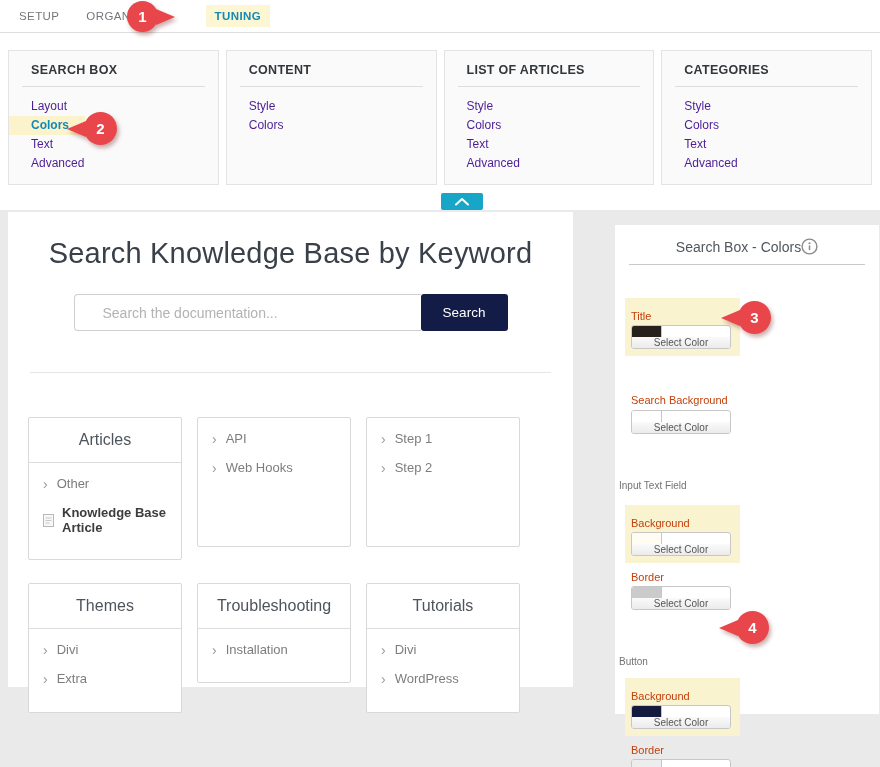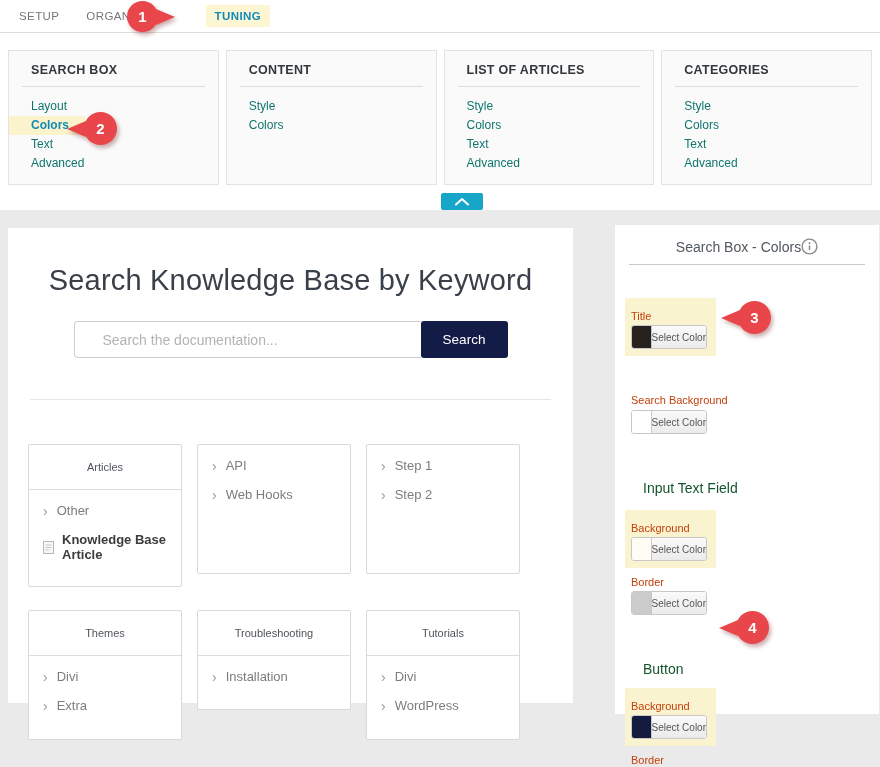--- a/index.html
+++ b/index.html
@@ -14,71 +14,71 @@
   .tabbar { display: flex; align-items: center; height: 33px; border-bottom: 1px solid #dedede; padding-left: 13px; }
   .tab { font-size: 11.5px; letter-spacing: .4px; color: #72777c; cursor: pointer; margin-right: 15px; padding: 5px 6px; }
   .tab.organize { margin-right: 0; }
   .tab.active { background: #fdf6d3; color: #118ab8; font-weight: bold; margin-left: 50px; padding: 5px 9px; }
 
   
   .panels { position: absolute; left: 8px; top: 50px; width: 864px; display: flex; gap: 7px; }
   .panel { flex: 1 1 0; height: 135px; background: #fafafa; border: 1px solid #e3e3e3; padding-top: 12px; }
   .panel-title { font-size: 12.5px; font-weight: bold; letter-spacing: .3px; color: #32373c; padding: 0 14px 0 22px; }
   .panel-divider { border: none; border-top: 1px solid #ddd; margin: 9px 13px 10px 13px; }
-  .panel-item { font-size: 12px; color: #0f766e; padding: 0 12px 0 22px; line-height: 19px; cursor: pointer; }
+  .panel-item { font-size: 12px; color: #4c1d95; padding: 0 12px 0 22px; line-height: 19px; cursor: pointer; }
   .panel-item.active { color: #118ab8; font-weight: bold; background: #fbf3cb; width: fit-content; padding-right: 16px; }
 
   
   .collapse-btn { position: absolute; left: 441px; top: 193px; width: 42px; height: 17px; background: #17a5c8; border: none; border-radius: 2px; display: flex; align-items: center; justify-content: center; cursor: pointer; }
 
   
   .pin { position: absolute; display: flex; align-items: center; z-index: 30; filter: drop-shadow(2px 3px 2px rgba(110,20,20,.35)); }
   .pin-circle { width: 33px; height: 33px; border-radius: 50%; background: #e8464a; color: #fff; font-size: 15px; font-weight: bold; display: flex; align-items: center; justify-content: center; }
   .pin-tail { width: 0; height: 0; border-top: 8px solid transparent; border-bottom: 8px solid transparent; }
   .pin.tail-right .pin-tail { border-left: 19px solid #e8464a; margin-left: -2px; }
   .pin.tail-left  .pin-tail { border-right: 19px solid #e8464a; margin-right: -2px; }
   .pin.small .pin-circle { width: 31px; height: 31px; }
 
   #pin-1 { left: 127px; top: 1px; }
   #pin-2 { left: 67px;  top: 112px; }
   #pin-3 { left: 721px; top: 301px; }
   #pin-4 { left: 719px; top: 611px; }
 
   
-  .preview { position: absolute; left: 8px; top: 228px; width: 565px; height: 475px; background: #fff; padding-top: 36px; }
+  .preview { position: absolute; left: 8px; top: 212px; width: 565px; height: 475px; background: #fff; padding-top: 25px; }
   .kb-title { text-align: center; font-size: 29px; font-weight: 300; color: #394049; letter-spacing: .2px; }
   .search-row { display: flex; justify-content: center; margin-top: 24px; }
   .search-input { width: 347px; height: 37px; border: 1px solid #cfcfcf; border-right: none; border-radius: 4px 0 0 4px; padding-left: 28px; font-size: 14px; color: #444; outline: none; }
   .search-input::placeholder { color: #b3b3b3; }
   .search-btn { width: 87px; height: 37px; background: #131c46; color: #fff; border: none; border-radius: 3px; font-size: 13.5px; cursor: pointer; }
   .preview-divider { border: none; border-top: 1px solid #e6e6e6; margin: 41px 22px 0 22px; }
 
   .boxes { display: grid; grid-template-columns: repeat(3, 154px); column-gap: 15px; row-gap: 23px; margin: 44px 0 0 20px; align-items: start; }
   .cat-box { background: #fff; border: 1px solid #d9d9d9; border-radius: 2px; min-height: 130px; }
   .cat-box.short { min-height: 100px; }
-  .cat-title { height: 45px; display: flex; align-items: center; justify-content: center; font-size: 11px; color: #4e545b; border-bottom: 1px solid #ddd; cursor: pointer; }
+  .cat-title { height: 45px; display: flex; align-items: center; justify-content: center; font-size: 16px; color: #4e545b; border-bottom: 1px solid #ddd; cursor: pointer; }
   .cat-items { padding: 13px 12px 10px 14px; }
   .cat-item { display: flex; align-items: center; font-size: 13px; color: #7d7d7d; margin-bottom: 14px; cursor: pointer; }
   .cat-item .chev { color: #9a9a9a; font-size: 14px; margin-right: 9px; line-height: 1; }
   .cat-item.article { font-size: 13px; font-weight: bold; color: #3c3c3c; }
   .cat-item .doc-icon { margin-right: 8px; display: inline-flex; }
 
   
   .sidebar { position: absolute; left: 615px; top: 225px; width: 264px; height: 489px; background: #fff; }
   .sidebar-head { display: flex; align-items: center; justify-content: center; padding: 13px 16px 0 16px; }
   .sidebar-title { font-size: 14px; color: #50575e; }
   .info-icon { display: inline-flex; cursor: pointer; }
   .sidebar-divider { border: none; border-top: 1px solid #c9c9c9; margin: 9px 14px 0 14px; }
 
   .field-group { margin-left: 10px; }
   .hl { background: #faf3d0; width: fit-content; padding: 4px 9px 7px 6px; }
   .field-label { font-size: 11px; color: #c2410c; margin-bottom: 3px; margin-top: 8px; }
-  .sec-heading { font-size: 14px; color: #14532d; margin: 0 0 0 28px; }
-
-  .color-control { display: flex; width: 76px; height: 24px; border: 1px solid #c7c7c7; border-radius: 3px; background: #fff; overflow: hidden; cursor: pointer; }
+  .sec-heading { font-size: 10px; color: #737373; margin: 0 0 0 4px; }
+
+  .color-control { display: flex; width: 100px; height: 24px; border: 1px solid #c7c7c7; border-radius: 3px; background: #fff; overflow: hidden; cursor: pointer; flex-direction: column; }
   .swatch { width: 30px; height: 100%; border-right: 1px solid #c7c7c7; background: #fff; }
   .select-btn { flex: 1; display: flex; align-items: center; justify-content: center; font-size: 10px; color: #555; background: linear-gradient(#fafafa, #ebebeb); border: none; cursor: pointer; white-space: nowrap; }
 
   .mt-title { margin-top: 33px; }
   .mt-searchbg { margin-top: 38px; }
   .mt-inputhead { margin-top: 46px; }
   .mt-inputbg { margin-top: 14px; }
   .mt-border1 { margin-top: 6px; margin-left: 16px; }
   .mt-buttonhead { margin-top: 46px; }
   .mt-buttonbg { margin-top: 11px; }

